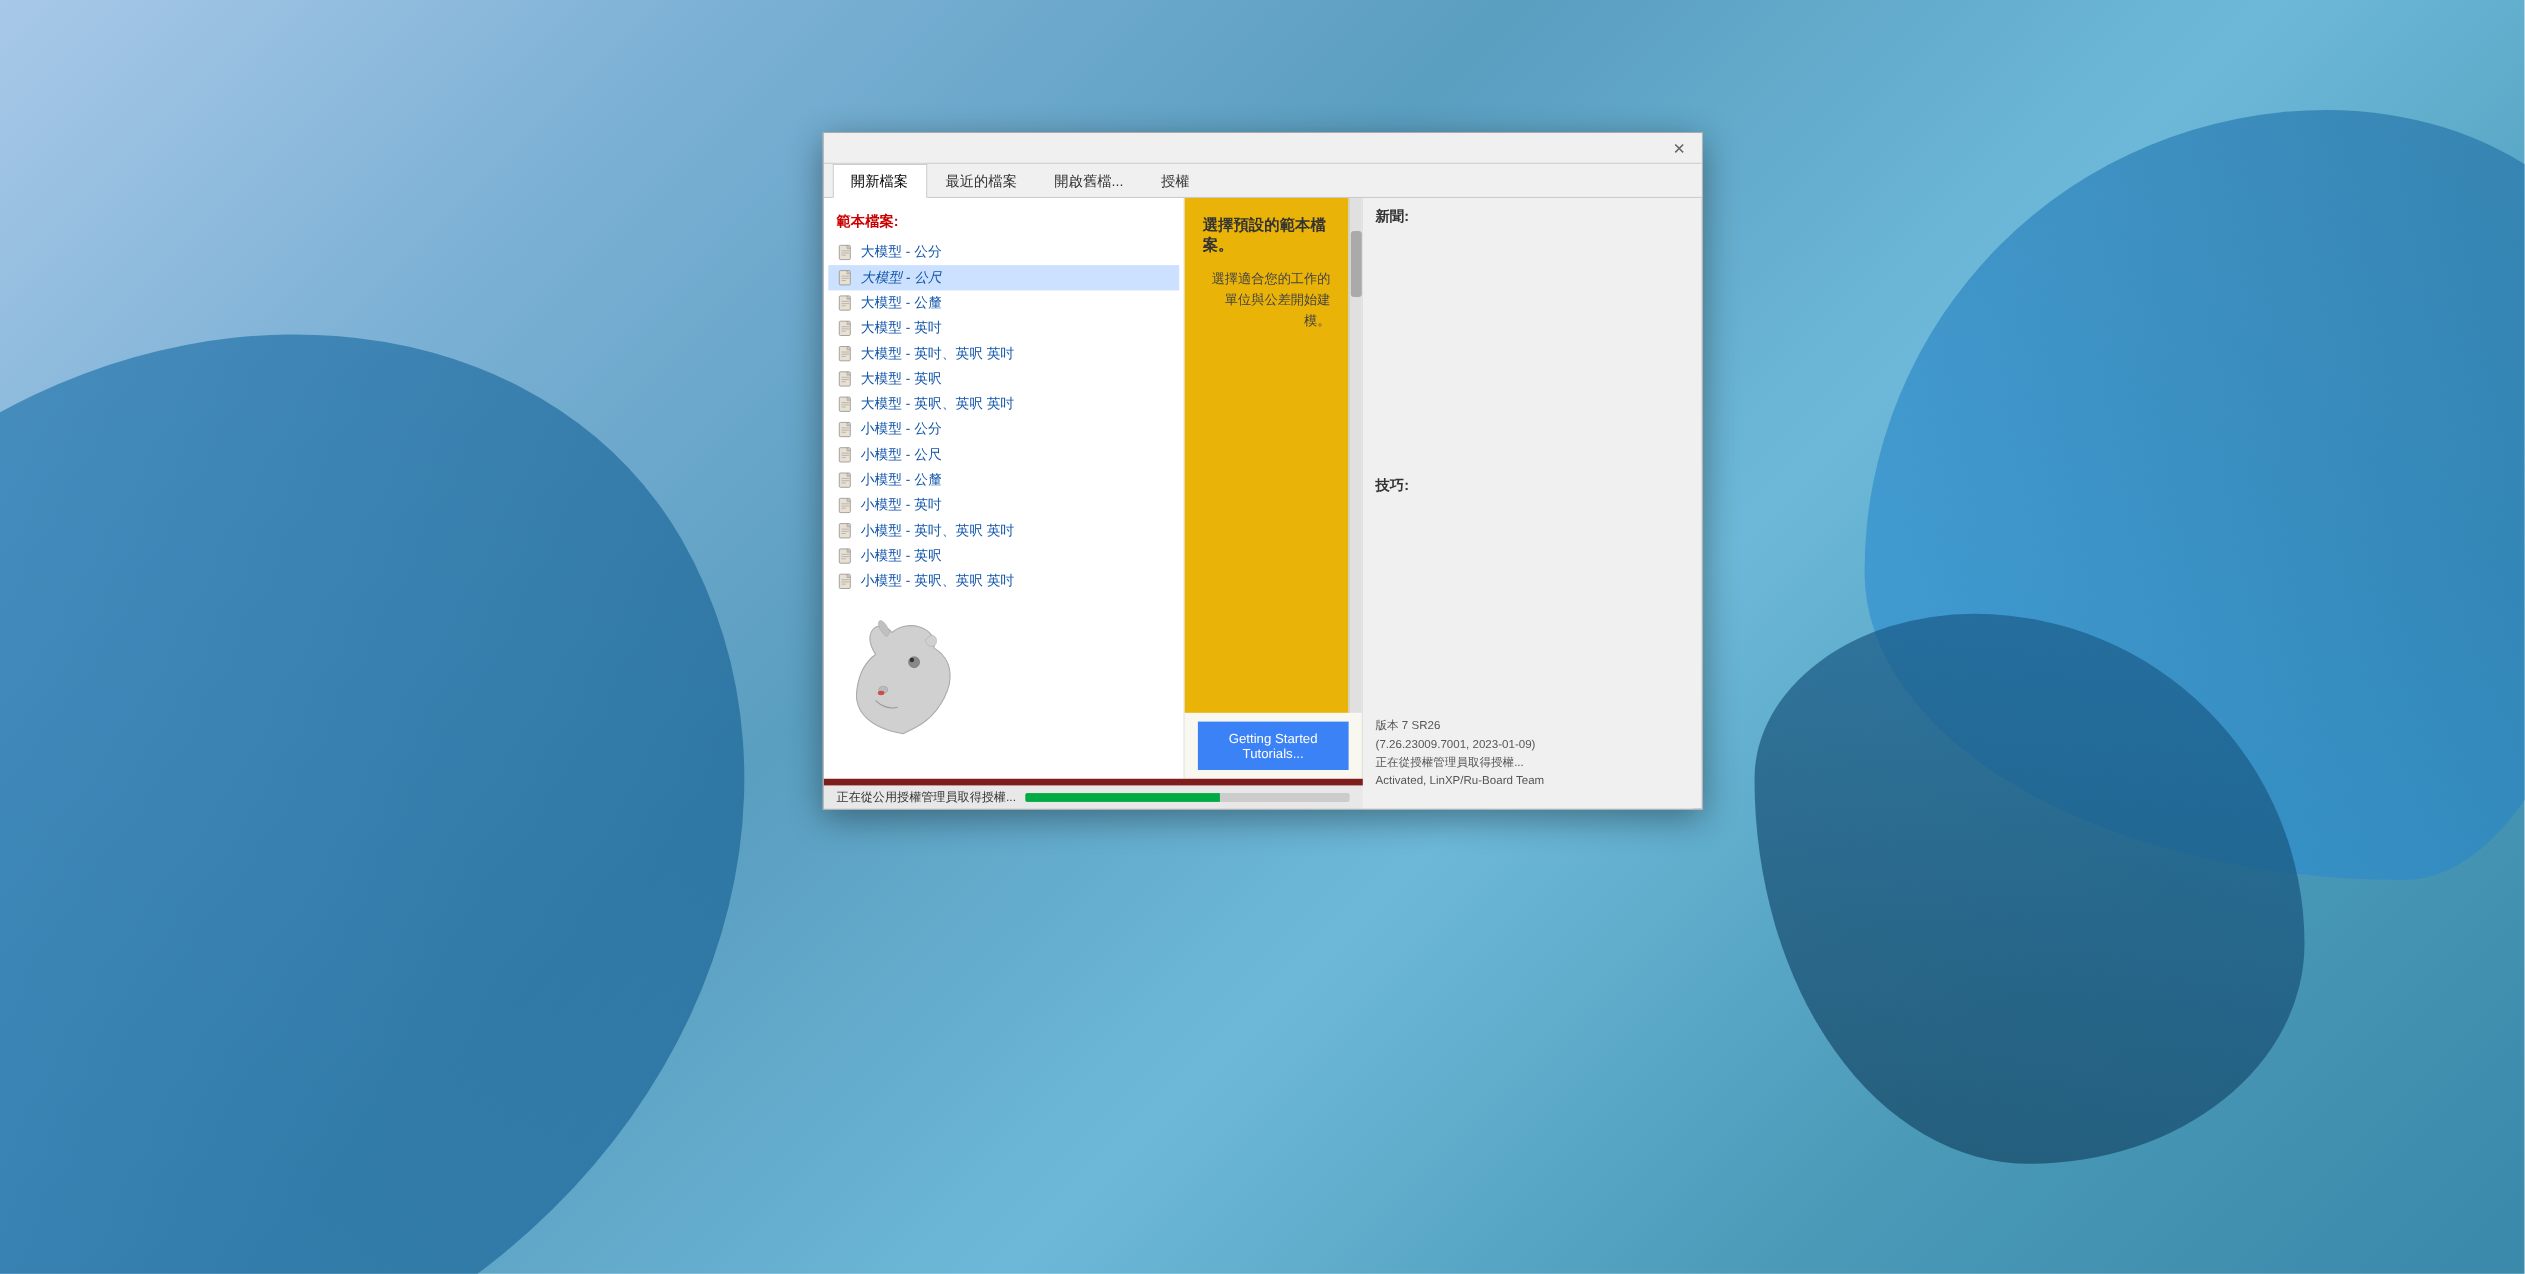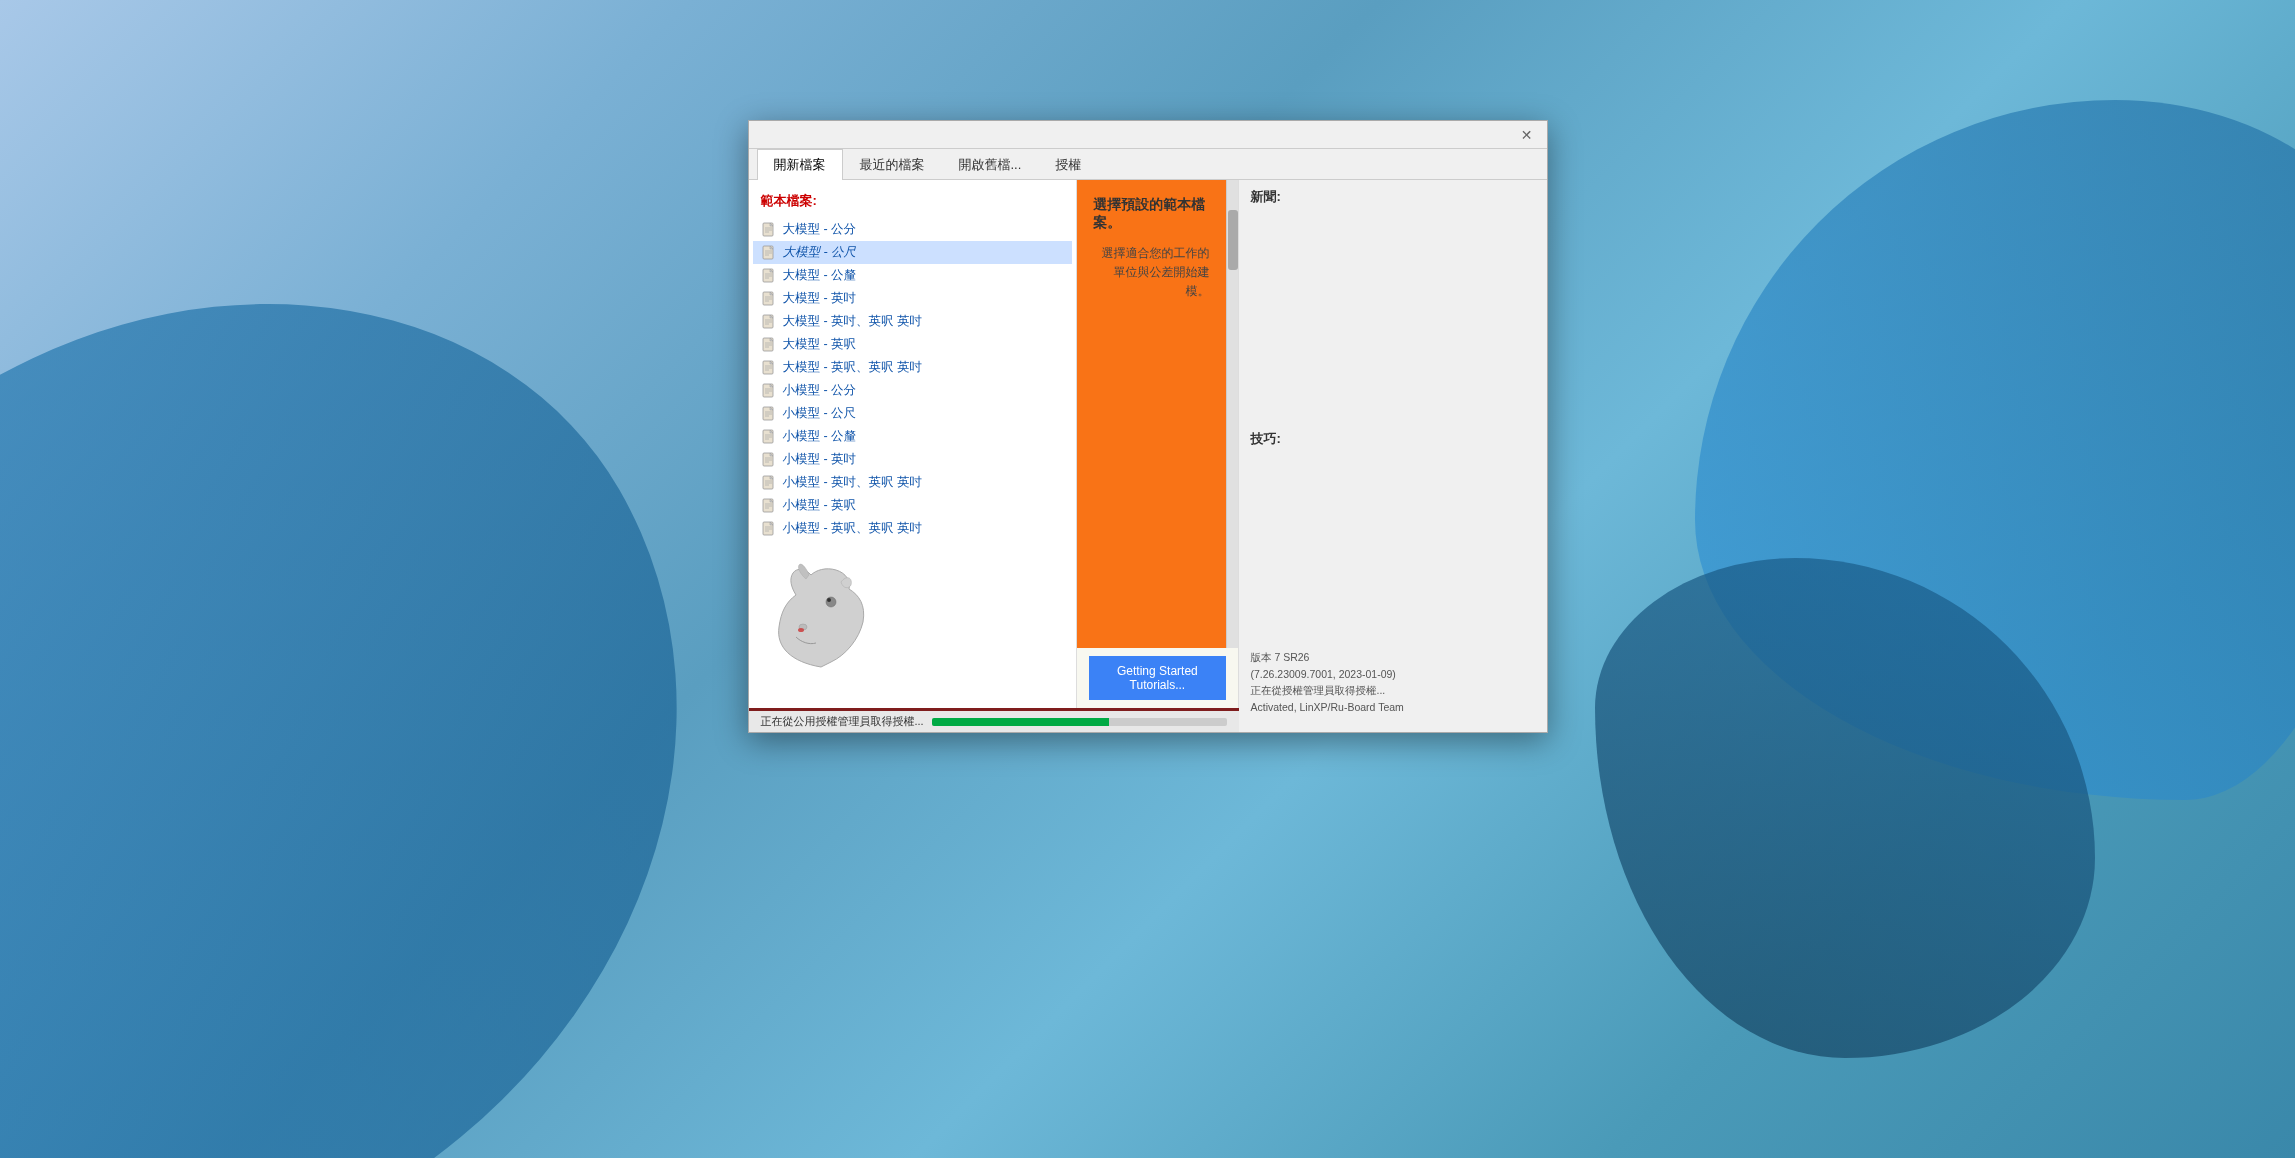--- a/index.html
+++ b/index.html
@@ -155,21 +155,21 @@
       height: 160px;
     }
     .rhino-svg {
       width: 120px;
       height: 130px;
     }
 
     
     .status-bar {
       background: #e8e8e8;
-      border-top: 3px solid #7f1d1d;
+      border-top: 6px solid #7f1d1d;
       padding: 3px 12px;
       font-size: 11px;
       color: #333;
       display: flex;
       align-items: center;
       gap: 8px;
     }
     .progress-bar-container {
       flex: 1;
       height: 8px;
@@ -208,21 +208,21 @@
       border-radius: 3px;
     }
 
     .preview-content {
       flex: 1;
       display: flex;
     }
     .preview-text-area {
       flex: 1;
       padding: 16px;
-      background: #f97316;
+      background: #eab308;
     }
     .preview-title {
       font-size: 14px;
       font-weight: bold;
       color: #333;
       margin-bottom: 12px;
     }
     .preview-desc {
       font-size: 12px;
       color: #444;

